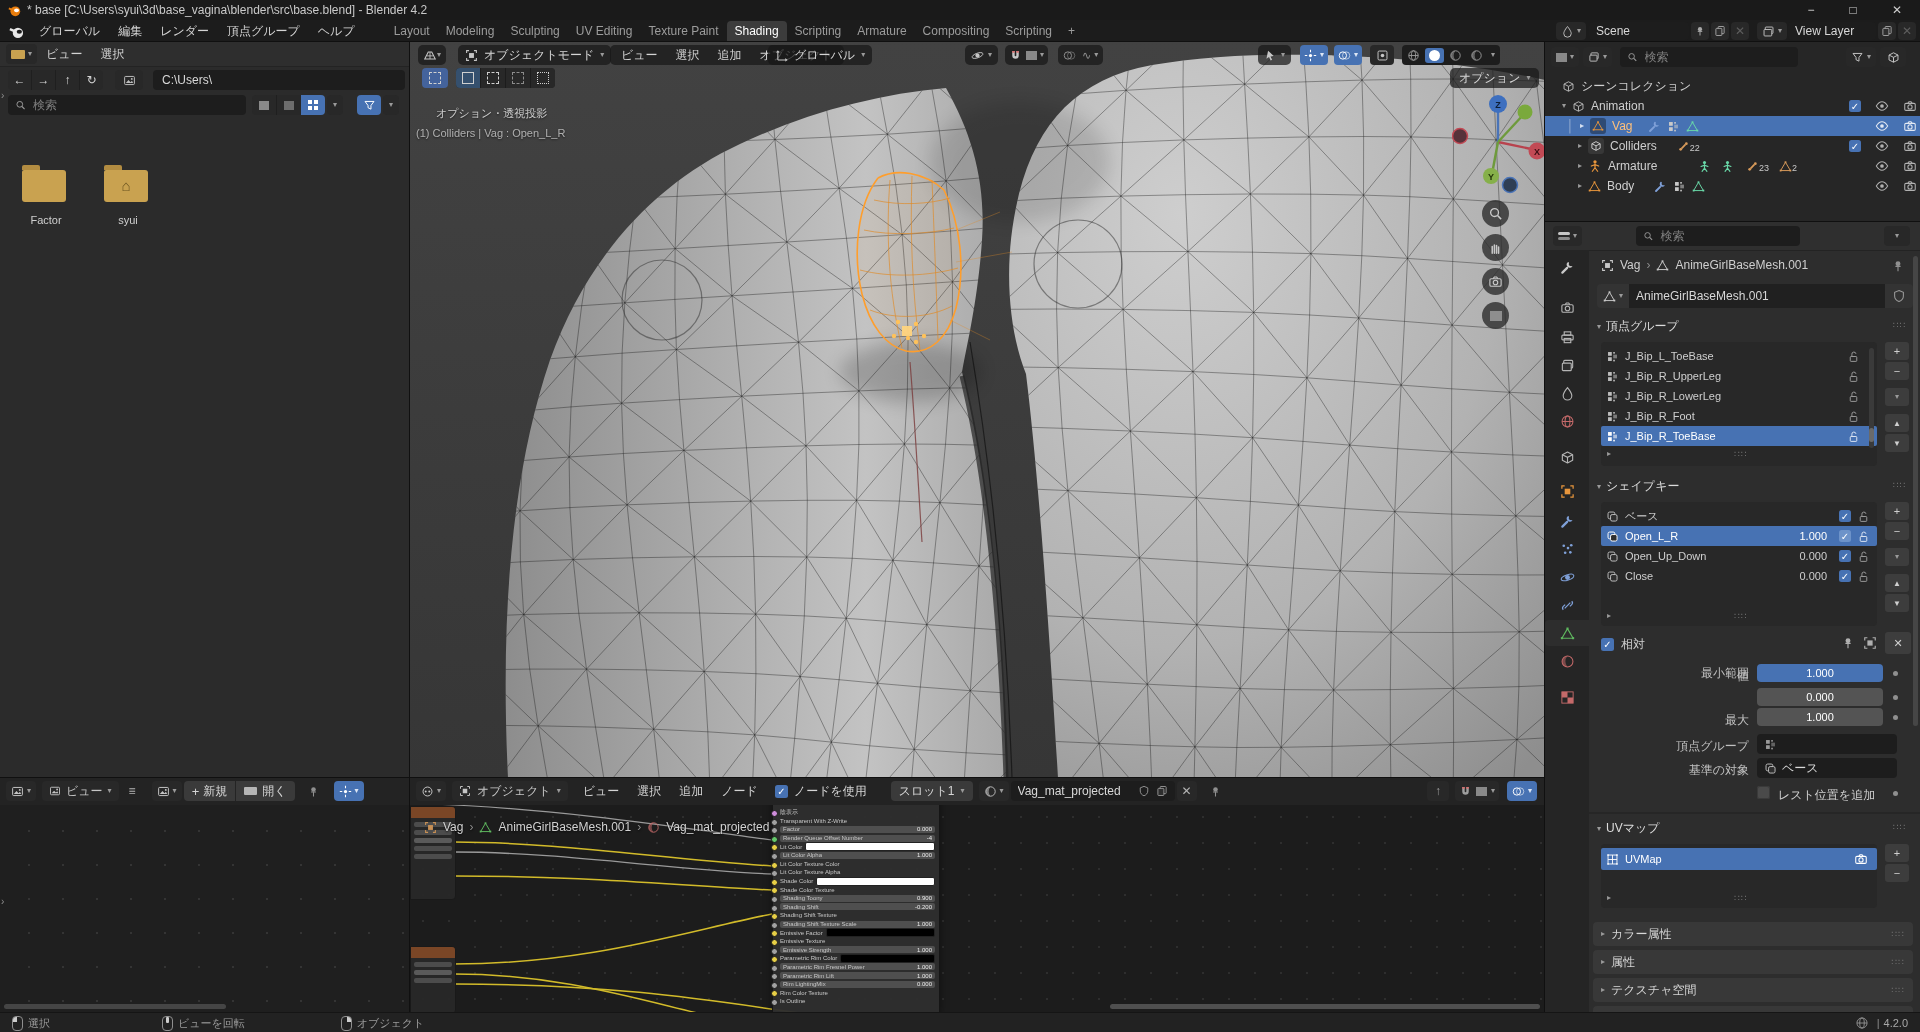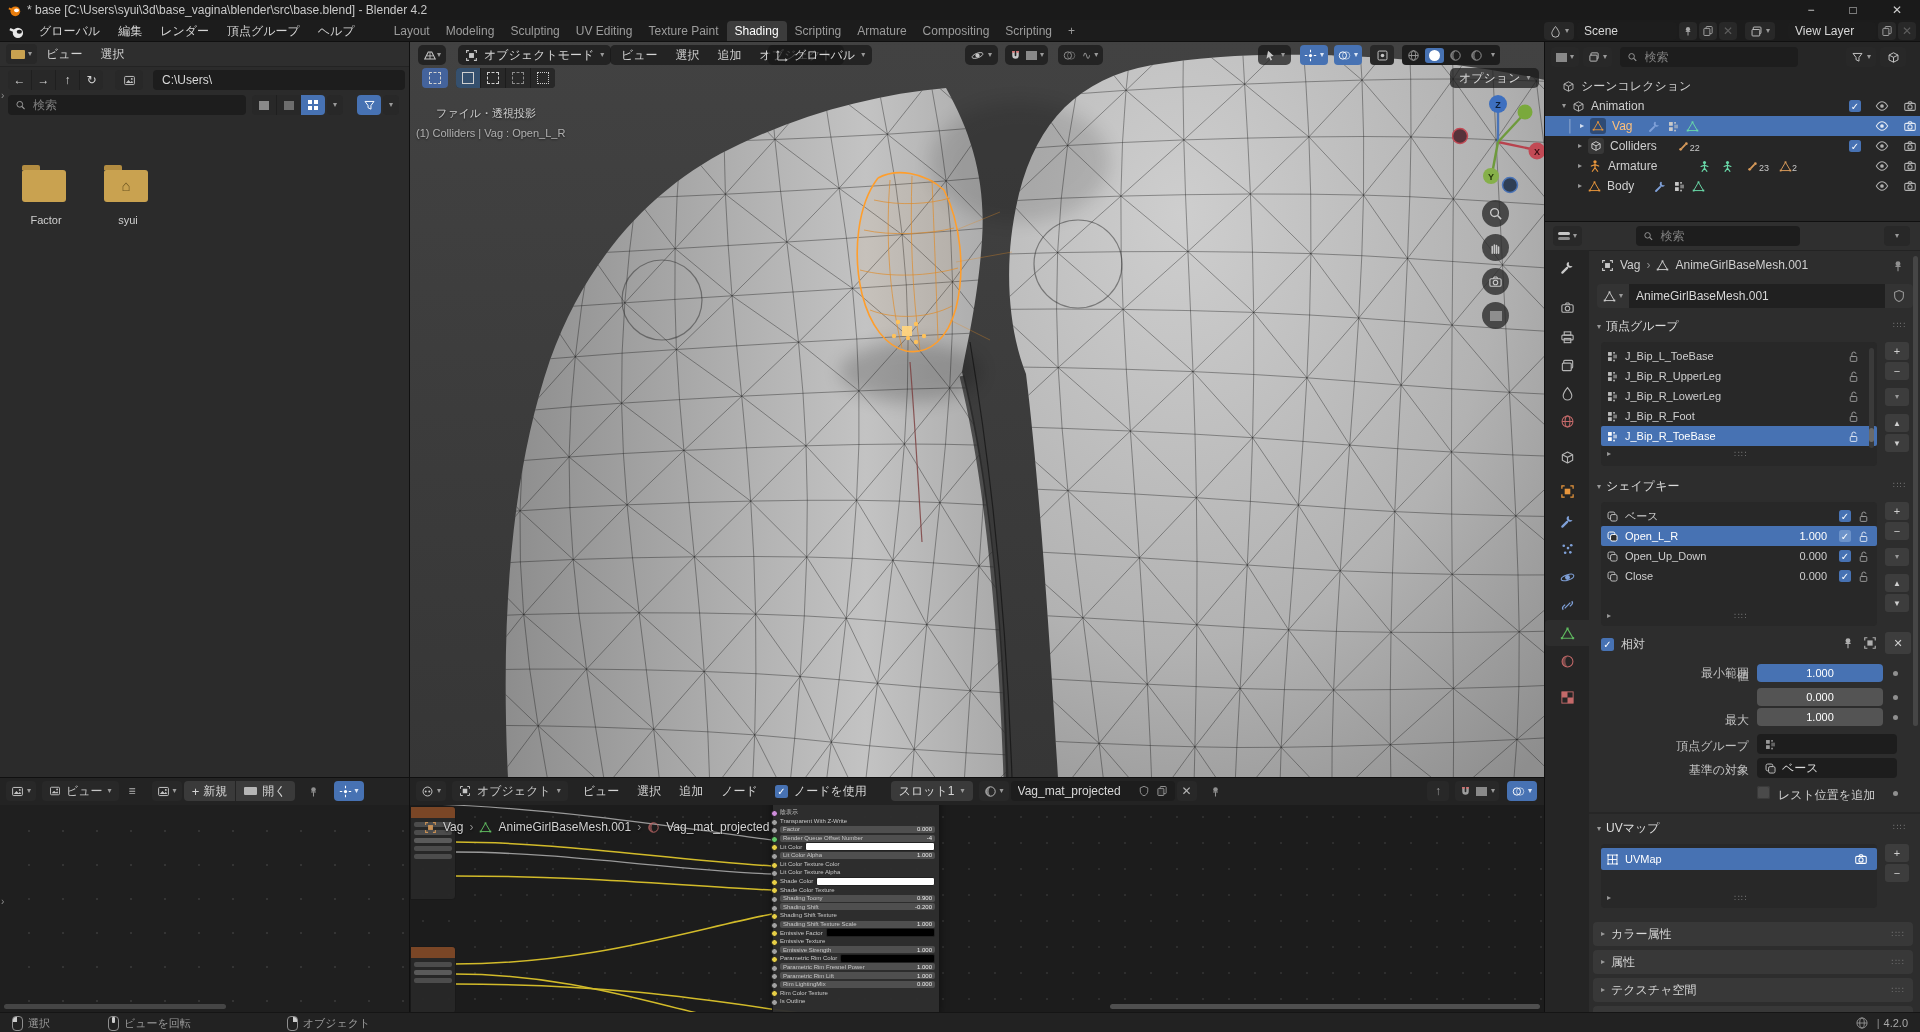--- a/index.html
+++ b/index.html
@@ -305,21 +305,21 @@
         </svg>
       </span>
     <span class="btn" style="height:18px;width:18px;margin-left:2px;color:#5e5e5e;">✕</span>
     <span style="width:8px;"></span>
     <span class="btn" style="height:18px;padding:0 5px;color:#bdbdbd;">
         <svg class="ic" width="13" height="13">
           <use href="#i-layers"></use>
         </svg>
         <span class="chev">▾</span>
       </span>
-    <span class="field" style="height:18px;width:74px;margin-left:13px;">
+    <span class="field" style="height:18px;width:74px;margin-left:1px;">
         <span>View Layer</span>
       </span>
     <span class="btn" style="height:18px;width:18px;margin-left:2px;color:#a8a8a8;">
         <svg class="ic" width="12" height="12">
           <use href="#i-copy"></use>
         </svg>
       </span>
     <span class="btn" style="height:18px;width:18px;margin:0 4px 0 2px;color:#5e5e5e;">✕</span>
   </div>
 
@@ -568,21 +568,21 @@
         <span class="btn grp" style="width:24px;height:20px;border-left:1px solid #1c1c1c;border-radius:0 4px 4px 0;">
             <span class="dash" style="border-style:dotted;"></span>
           </span>
       </span>
     </div>
     <div class="row vpill" style="position:absolute;left:1040px;top:26px;height:20px;padding:0 9px;gap:6px;">
       <span>オプション</span>
         <span class="chev">▾</span>
     </div>
 
-    <div style="position:absolute;left:26px;top:64px;font-size:11px;color:rgba(255,255,255,.75);text-shadow:0 1px 2px rgba(0,0,0,.6);">ファイル・透視投影</div>
+    <div style="position:absolute;left:26px;top:64px;font-size:11px;color:rgba(255,255,255,.75);text-shadow:0 1px 2px rgba(0,0,0,.6);">オプション・透視投影</div>
     <div style="position:absolute;left:6px;top:85px;font-size:11px;color:rgba(255,255,255,.6);text-shadow:0 1px 2px rgba(0,0,0,.6);">(1) Colliders | Vag : Open_L_R</div>
 
     <svg width="92" height="104" viewBox="0 0 92 104" style="position:absolute;left:1042px;top:48px;">
       <g stroke-width="2.4" fill="none">
         <path d="M46,52 46,16" stroke="#4a74b8"></path>
         <path d="M46,52 84,60" stroke="#b8434e"></path>
         <path d="M46,52 72,24" stroke="#6e9a3c"></path>
         <path d="M46,52 40,84" stroke="#6e9a3c"></path>
       </g>
       <circle cx="46" cy="14" r="9" fill="#3d6fbf"></circle>
@@ -1446,21 +1446,21 @@
         <span style="flex:1"></span>
     </div>
     <div style="position:absolute;right:2px;top:34px;width:5px;height:470px;background:#464646;border-radius:3px;"></div>
   </div>
 
   <div class="area row" style="left:0;top:1012px;width:1920px;height:20px;background:#222222;outline:none;border-top:1px solid #151515;color:#9b9b9b;font-size:11px;">
     <span class="row" style="margin-left:12px;">
         <span class="mouse l"></span>
         <span>選択</span>
       </span>
-    <span class="row" style="margin-left:58px;">
+    <span class="row" style="margin-left:112px;">
         <span class="mouse m"></span>
         <span>ビューを回転</span>
       </span>
     <span class="row" style="margin-left:96px;">
         <span class="mouse r"></span>
         <span>オブジェクト</span>
       </span>
     <span style="flex:1"></span>
     <svg class="ic" width="14" height="14" style="color:#8f8f8f;margin-right:8px;">
         <use href="#i-globe"></use>

